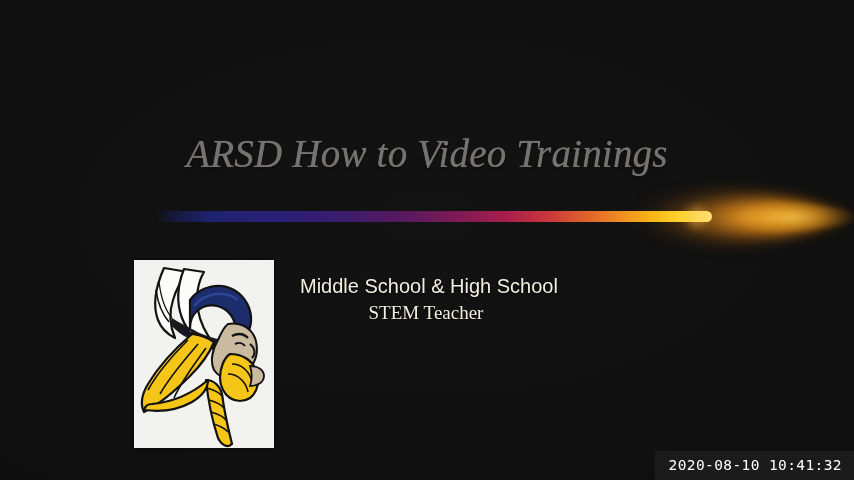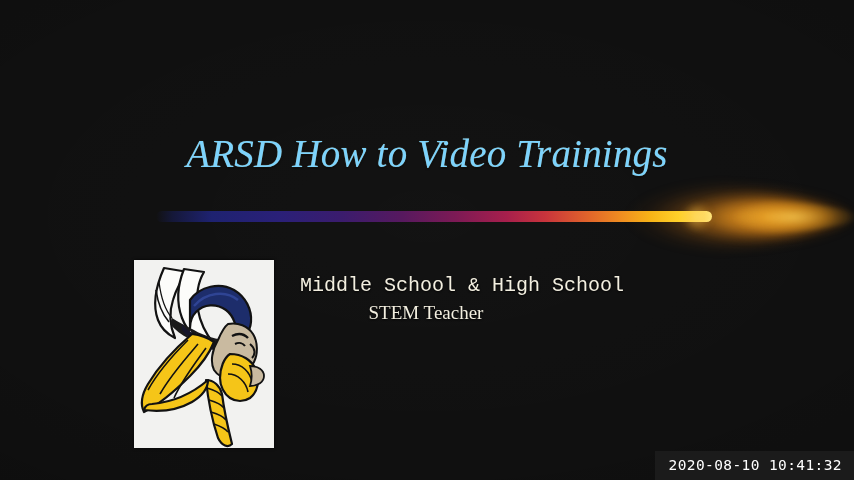--- a/index.html
+++ b/index.html
@@ -39,21 +39,21 @@
     left: 0;
     right: 0;
     top: 131px;
     text-align: center;
     font-family: "Liberation Serif", "DejaVu Serif", serif;
     font-style: italic;
     font-weight: 400;
     font-size: 39px;
     line-height: 46px;
     letter-spacing: 0.2px;
-    color: #7dd3fc;
+    color: #737373;
     text-shadow: 0 0 1px rgba(244,223,164,0.45),
                  0 1px 2px rgba(0,0,0,0.9);
     white-space: nowrap;
     z-index: 6;
   }
 
   
   .bar-wrap {
     position: absolute;
     left: 140px;
@@ -171,21 +171,21 @@
   }
   .person-name {
     font-family: "Liberation Serif", "DejaVu Serif", serif;
     font-size: 28px;
     line-height: 33px;
     color: #f5f1e2;
     text-shadow: 0 1px 2px rgba(0,0,0,0.85);
     white-space: nowrap;
   }
   .person-role1 {
-    font-family: Liberation Mono, monospace;
+    font-family: Liberation Sans, sans-serif;
     font-size: 20px;
     line-height: 28px;
     margin-top: 6px;
     color: #f3efe0;
     text-shadow: 0 1px 2px rgba(0,0,0,0.85);
     white-space: nowrap;
   }
   .person-role2 {
     font-family: "Liberation Serif", "DejaVu Serif", serif;
     font-size: 19px;

